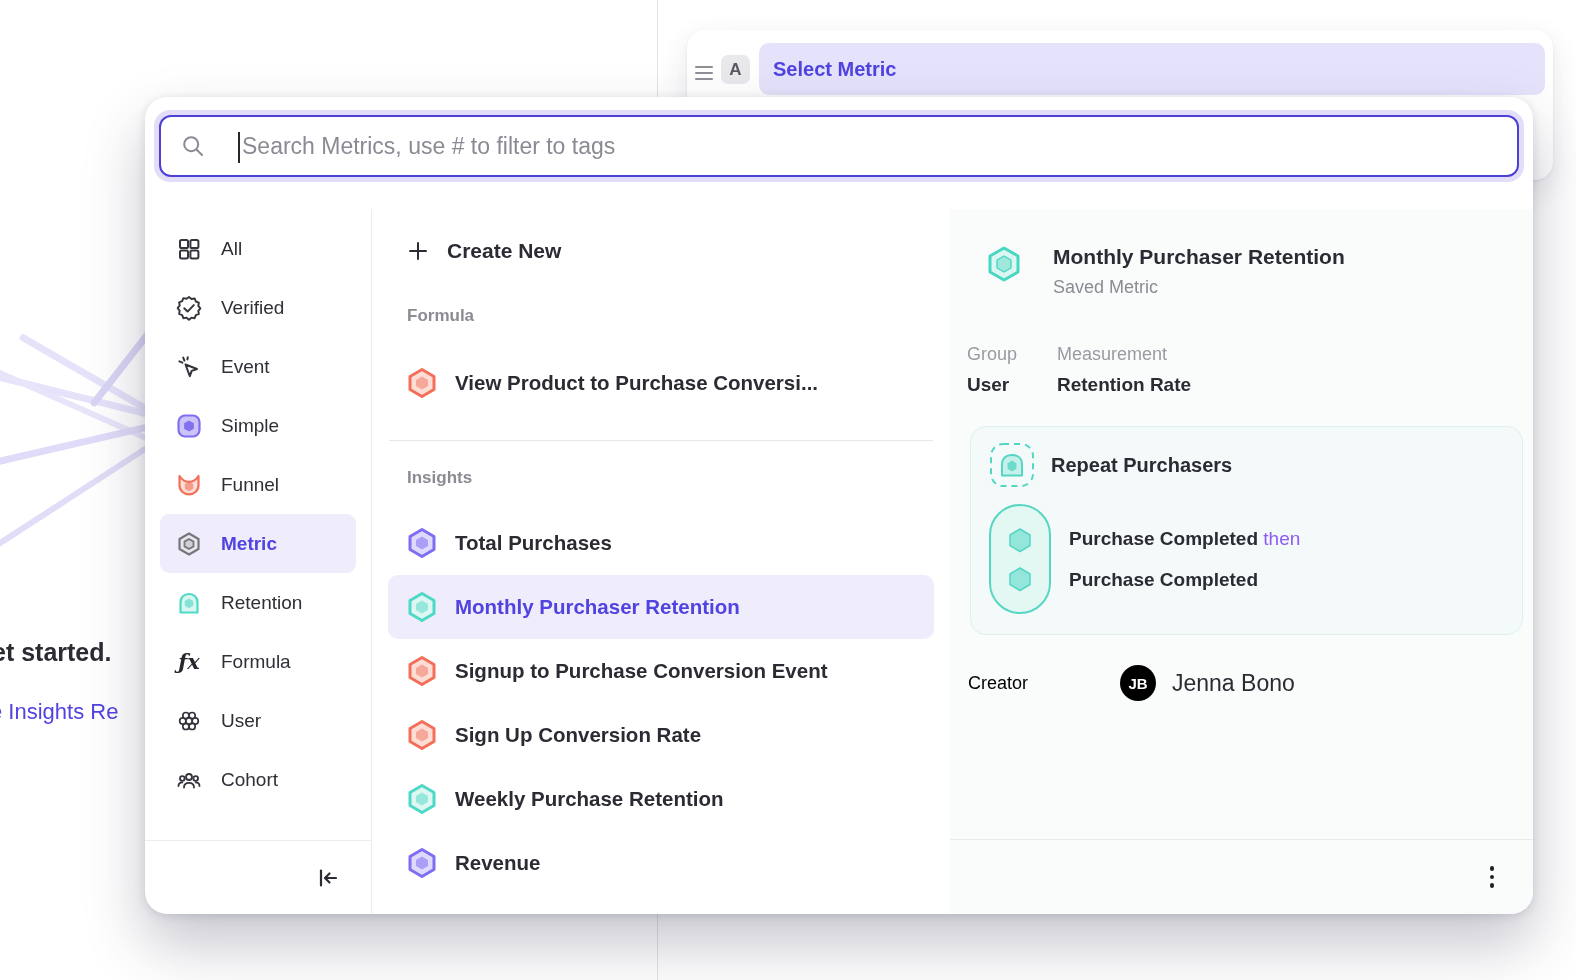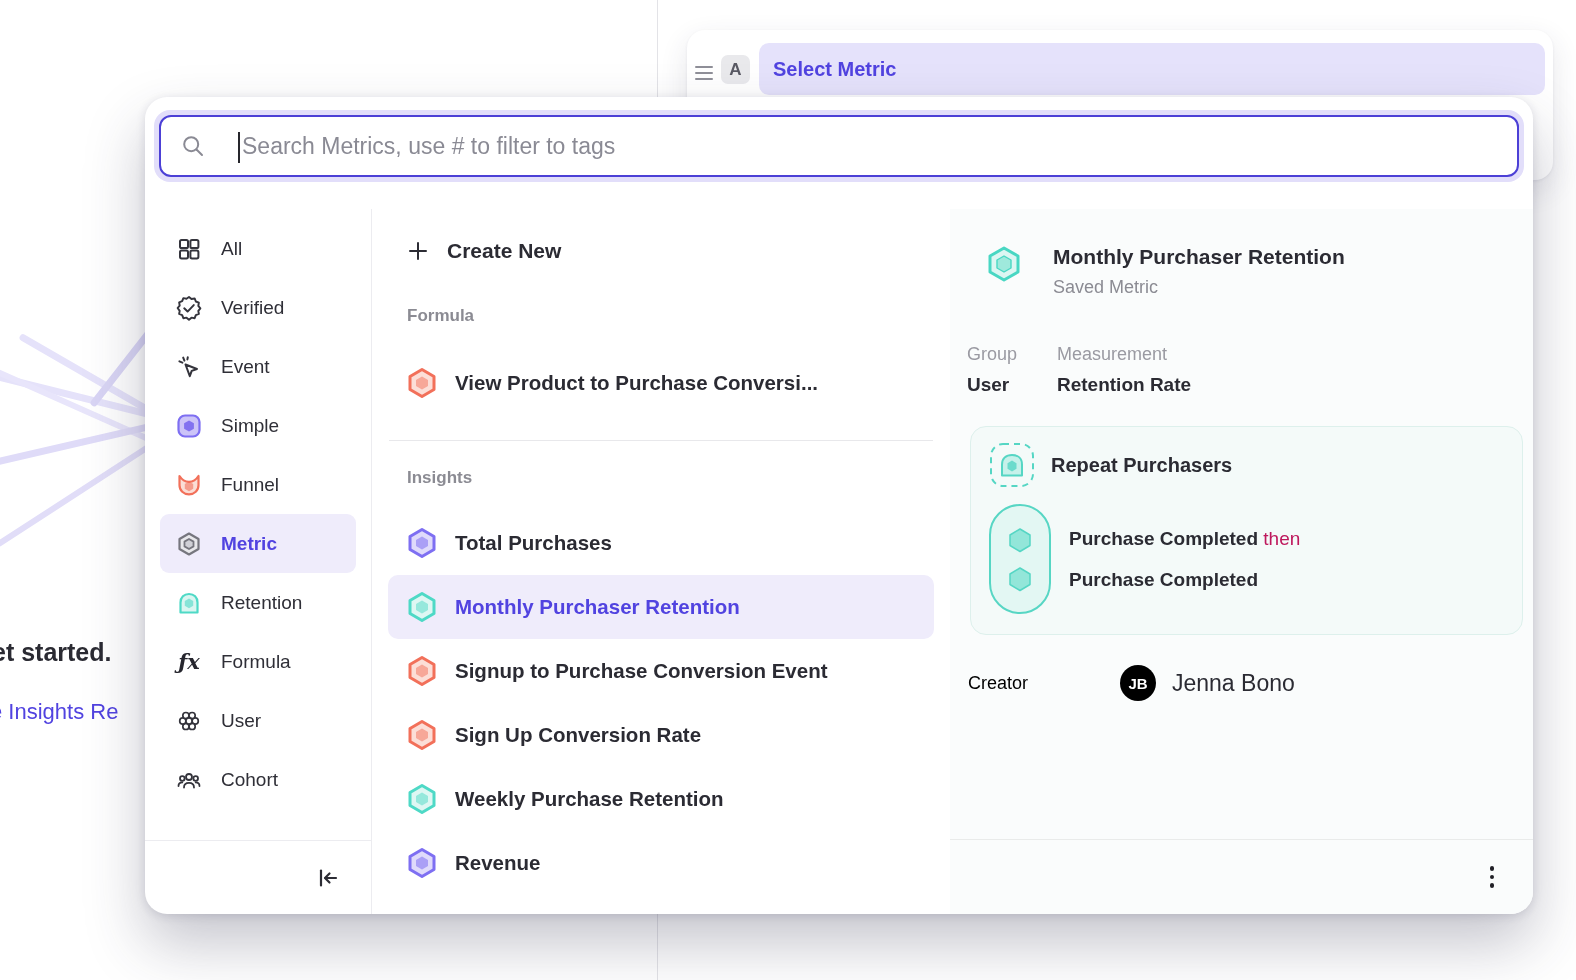--- a/index.html
+++ b/index.html
@@ -110,21 +110,21 @@
   }
   .def-head { display:flex; align-items:center; gap:16px;text-align:right; }
   .def-name { font-size:20px; font-weight:700; color:#2b2b33; }
   .def-flow { display:flex; align-items:center; gap:18px; margin-top:16px; }
   .capsule {
     width:62px; height:110px; border:2.5px solid #57d6c4; border-radius:31px; background:#e3f7f3;
     display:flex; flex-direction:column; align-items:center; justify-content:center; gap:11px; flex:none;
   }
   .def-steps { display:flex; flex-direction:column; gap:19px; }
   .def-step { font-size:19px; font-weight:600; color:#2b2b33; }
-  .def-conn { font-weight:400; color:#be185d; }
+  .def-conn { font-weight:400; color:#8b5cf6; }
   .creator-row { margin-top:30px; padding-left:18px; display:flex; align-items:center; }
   .creator-label { width:152px; font-size:18px; color:#000000; }
   .avatar {
     width:36px; height:36px; border-radius:50%; background:#000000; color:#fff;
     display:flex; align-items:center; justify-content:center; font-size:15px; font-weight:700; flex:none;
   }
   .creator-name { margin-left:16px; font-size:23px; color:#2b2b33; }
   .detail-footer { height:75px; flex:none; border-top:1px solid #e9ebea; display:flex; align-items:center; justify-content:flex-end; padding-right:33px; }
   .kebab { display:flex; flex-direction:column; gap:4px; padding:6px; background:none; border:none; cursor:pointer; }
   .kebab i { width:4.5px; height:4.5px; border-radius:50%; background:#202026; }

